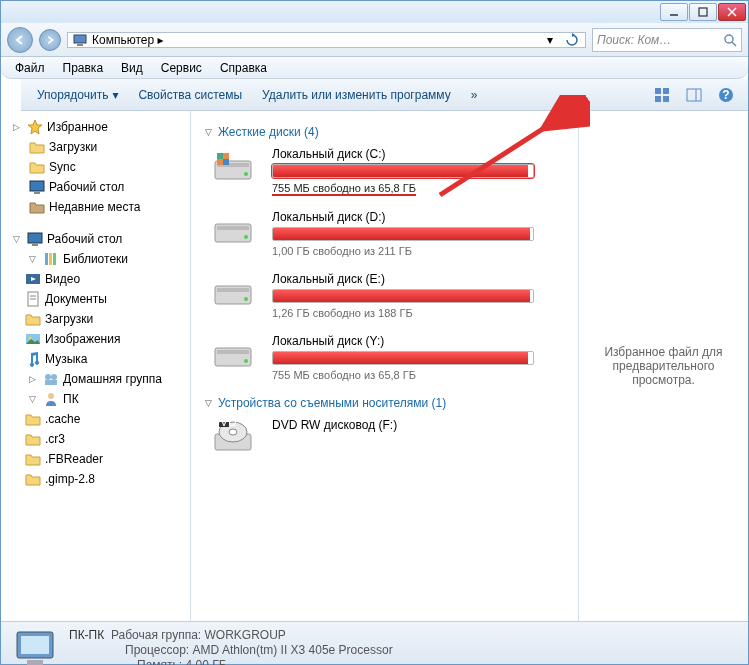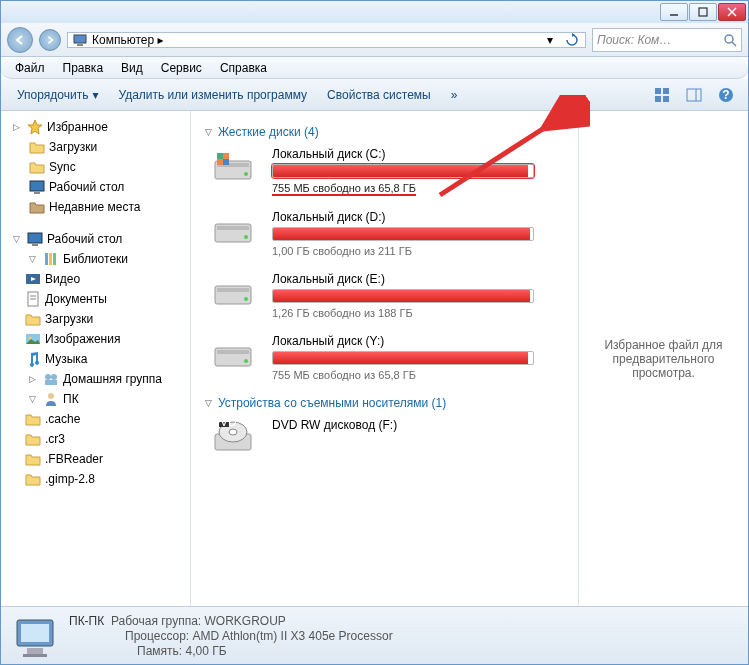--- a/index.html
+++ b/index.html
@@ -12,21 +12,21 @@
 .navbar { height: 34px; background: linear-gradient(#f4f8fc,#e4ecf5); display: flex; align-items: center; padding: 0 6px; gap: 6px; border-bottom: 1px solid #b8c8d8; }
 .nav-back, .nav-fwd { width: 26px; height: 26px; border-radius: 50%; background: radial-gradient(#bcd5ec,#7fa8cc); border: 1px solid #6a90b8; display: flex; align-items: center; justify-content: center; cursor: pointer; }
 .nav-fwd { width: 22px; height: 22px; }
 .addr { flex: 1; height: 16px; border: 1px solid #b0c0d0; background: #fff; display: flex; align-items: center; padding: 0 4px; gap: 4px; }
 .addr-icon { width: 16px; height: 16px; }
 .addr-text { flex: 1; }
 .addr-drop, .addr-refresh { width: 18px; height: 18px; display: flex; align-items: center; justify-content: center; cursor: pointer; }
 .search { width: 150px; height: 24px; border: 1px solid #b0c0d0; background: #fff; display: flex; align-items: center; padding: 0 4px; gap: 4px; color: #888; font-style: italic; }
 .menubar { height: 22px; background: linear-gradient(#f7fbff,#e6eef7); border-bottom: 1px solid #c8d4e2; display: flex; align-items: center; gap: 2px; padding: 0 6px; border-radius: 10px; }
 .menubar span { padding: 2px 8px; cursor: pointer; }
-.toolbar { height: 32px; background: linear-gradient(#f2f7fc,#dfe9f3); border-bottom: 1px solid #c0cedd; display: flex; align-items: center; gap: 8px; padding: 0 10px; color: #144a7c; }
+.toolbar { height: 32px; background: linear-gradient(#f2f7fc,#dfe9f3); border-bottom: 1px solid #c0cedd; display: flex; align-items: center; gap: 8px; padding: 0 10px; color: #144a7c; margin-left: 20px; }
 .toolbar .tbtn { display: flex; align-items: center; gap: 4px; cursor: pointer; padding: 3px 6px; }
 .toolbar .spacer { flex: 1; }
 .toolbar .icbtn { width: 24px; height: 24px; display: flex; align-items: center; justify-content: center; cursor: pointer; }
 .body { flex: 1; display: flex; min-height: 0; }
 .sidebar { width: 190px; border-right: 1px solid #d8e0e8; overflow-y: auto; padding: 6px 0; background: #fff; }
 .sidebar .grp { margin-bottom: 12px; }
 .sidebar .node { display: flex; align-items: center; gap: 4px; padding: 2px 4px 2px 12px; cursor: pointer; white-space: nowrap; }
 .sidebar .node .exp { width: 10px; color: #666; font-size: 9px; }
 .sidebar .node.lvl1 { padding-left: 28px; }
 .sidebar .node.lvl2 { padding-left: 24px; }
@@ -37,21 +37,21 @@
 .drive { display: flex; gap: 19px; margin-bottom: 14px; padding-left: 8px; }
 .drive-icon { width: 40px; height: 36px; }
 .drive-info { flex: 1; padding-right: 30px; }
 .drive-name { color: #000; margin-bottom: 3px; }
 .drive-bar { height: 14px; border: 1px solid #b8b8b8; background: #fff; border-radius: 2px; overflow: hidden; margin-bottom: 3px; }
 .drive-bar-fill { height: 100%; background: linear-gradient(#ff5a5a,#d42626); }
 .drive-free { color: #6a6a6a; font-size: 11px; }
 .drive.sel .drive-bar { outline: 1px solid #e03030; }
 .drive.sel .drive-free { color: #222; border-bottom: 2px solid #d42626; display: inline-block; }
 .preview { width: 170px; border-left: 1px solid #d8e0e8; display: flex; align-items: center; justify-content: center; padding: 10px; color: #666; text-align: center; }
-.statusbar { height: 58px; background: linear-gradient(#eef4fa,#dfe9f3); border-top: 1px solid #c0cedd; display: flex; align-items: flex-end; padding: 6px 12px; gap: 12px; font-size: 11px; color: #555; }
+.statusbar { height: 43px; background: linear-gradient(#eef4fa,#dfe9f3); border-top: 1px solid #c0cedd; display: flex; align-items: flex-start; padding: 6px 12px; gap: 12px; font-size: 11px; color: #555; }
 .statusbar .pc-ic { width: 44px; height: 42px; }
 .statusbar .rows { display: flex; flex-direction: column; gap: 1px; }
 .statusbar .rows b { color: #333; font-weight: normal; }
 .arrow-overlay { position: absolute; left: 420px; top: 95px; pointer-events: none; }
 svg { display: block; }
 </style>
 </head>
 <body>
 
 <div class="window">
@@ -112,22 +112,22 @@
   <div class="menubar">
     <span>Файл</span>
     <span>Правка</span>
     <span>Вид</span>
     <span>Сервис</span>
     <span>Справка</span>
   </div>
 
   <div class="toolbar">
     <div class="tbtn"><span>Упорядочить</span> ▾</div>
+    <div class="tbtn">Свойства системы</div>
     <div class="tbtn">Удалить или изменить программу</div>
-    <div class="tbtn">Свойства системы</div>
     <div class="tbtn">»</div>
     <div class="spacer"></div>
     <div class="icbtn">
         <svg width="16" height="16" viewBox="0 0 16 16">
           <rect x="1" y="1" width="6" height="6" fill="#5a8ac8"></rect>
           <rect x="9" y="1" width="6" height="6" fill="#5a8ac8"></rect>
           <rect x="1" y="9" width="6" height="6" fill="#5a8ac8"></rect>
           <rect x="9" y="9" width="6" height="6" fill="#5a8ac8"></rect>
         </svg>
       </div>

